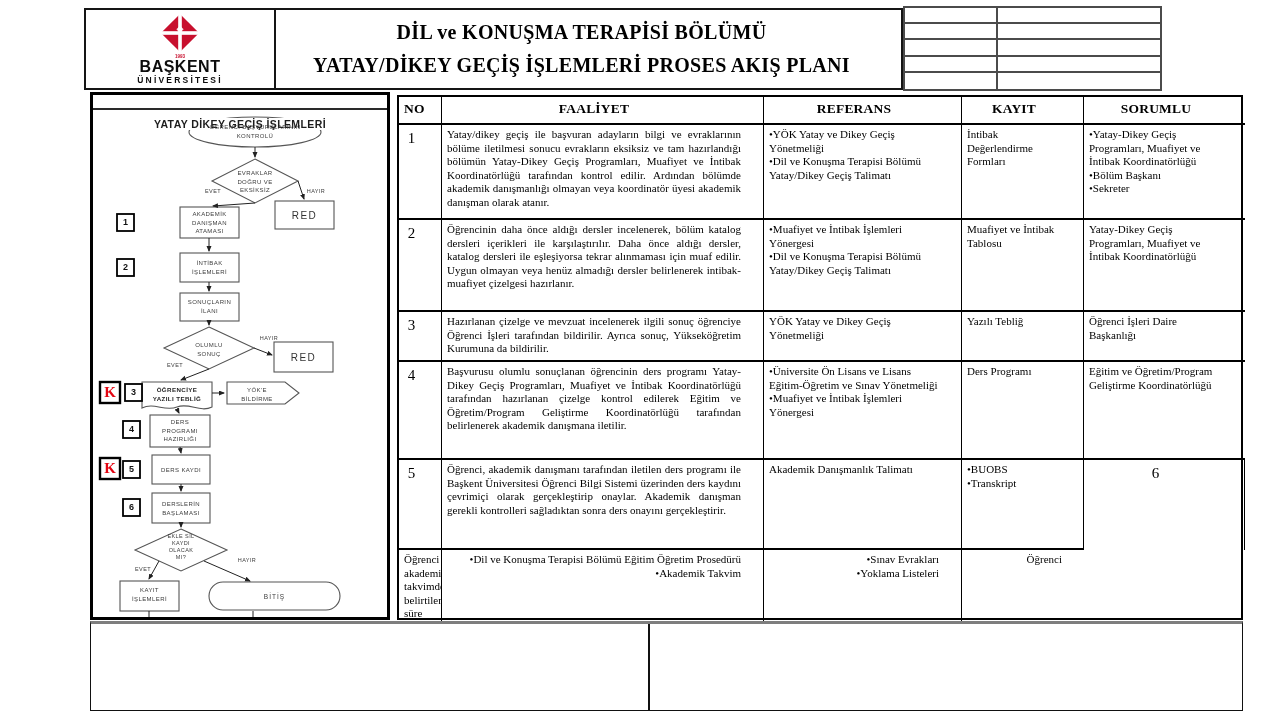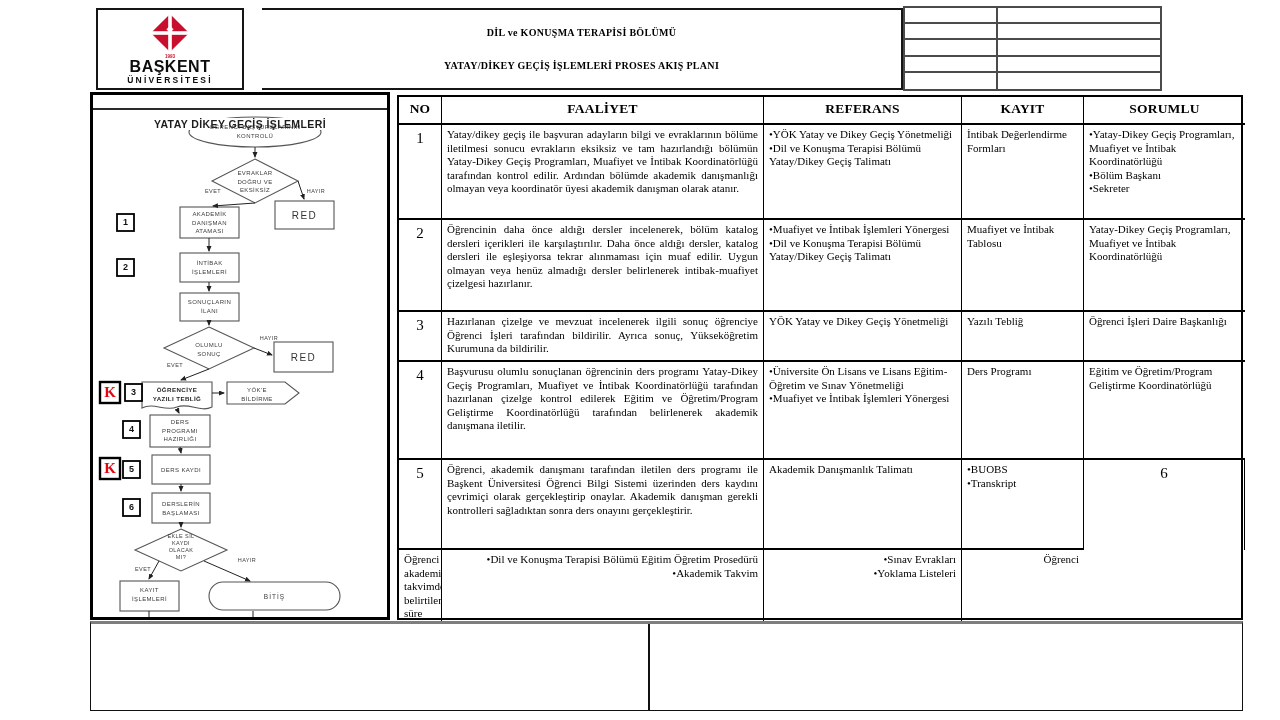--- a/index.html
+++ b/index.html
@@ -1,33 +1,33 @@
 <!DOCTYPE html>
 <html><head>
 <meta charset="utf-8">
 <style>
   * { margin:0; padding:0; box-sizing:border-box; }
   html,body { width:1280px; height:720px; background:#fff; overflow:hidden;
               font-family:"Liberation Serif", serif; color:#000; }
   .page { position:relative; width:1280px; height:720px; background:#fff; }
 
   
-  .logo-box { position:absolute; left:96px; top:8px; width:148px; height:82px;
+  .logo-box { position:absolute; left:84px; top:8px; width:192px; height:82px;
               border:2.5px solid #151515; display:flex; flex-direction:column;
               align-items:center; justify-content:center; }
   .logo-year { font-family:"Liberation Sans",sans-serif; font-size:4.5px; color:#c8102e;
                font-weight:bold; margin-top:1px; }
   .logo-name { font-family:"Liberation Sans",sans-serif; font-weight:bold; font-size:16px;
                letter-spacing:.5px; color:#0d0d0d; line-height:1.05; }
   .logo-sub  { font-family:"Liberation Sans",sans-serif; font-weight:bold; font-size:8.5px;
                letter-spacing:2.2px; color:#0d0d0d; }
   .title-box { position:absolute; left:262px; top:8px; width:641px; height:82px;
                border:2.5px solid #151515; border-left:none; display:flex; flex-direction:column;
                justify-content:space-around; align-items:center; padding:6px 0; }
-  .title-line { font-weight:bold; font-size:10px; letter-spacing:.3px; }
+  .title-line { font-weight:bold; font-size:20px; letter-spacing:.3px; }
   .mini-grid { position:absolute; left:903px; top:6px; width:259px; height:85px;
                border:2px solid #4b4b4b; display:grid; grid-template-columns:93px 1fr;
                grid-template-rows:repeat(5,1fr); }
   .mini-cell { border-right:2px solid #4b4b4b; border-bottom:2px solid #4b4b4b; }
   .mini-cell:nth-child(2n) { border-right:none; }
   .mini-cell:nth-child(9), .mini-cell:nth-child(10) { border-bottom:none; }
 
   
   .fc-panel { position:absolute; left:90px; top:92px; width:300px; height:528px;
               border:3px solid #000; background:#fff; }
@@ -45,21 +45,21 @@
              font-family:"Liberation Serif",serif; letter-spacing:0; }
   .redlbl { font-size:10px; letter-spacing:1.5px; color:#333; }
   .doclbl { font-weight:bold; color:#262626; font-size:6.2px; }
 
   
   .main-table { position:absolute; left:397px; top:95px; width:846px; height:525px;
                 border:2.2px solid #000; display:grid;
                 grid-template-columns:43px 322px 198px 122px 161px;
                 grid-template-rows:28px 95px 92px 50px 98px 90px 72px; }
   .cell { border-right:1.4px solid #000; border-bottom:2px solid #000;
-          padding:3px 5px 2px 5px; font-size:11px; line-height:1.23; overflow:hidden; }
+          padding:3px 22px 2px 5px; font-size:11px; line-height:1.23; overflow:hidden; }
   .cell.last-col { border-right:none; }
   .cell.last-row { border-bottom:none;text-align:right; }
   .cell.th { font-weight:bold; font-size:13.5px; text-align:center; padding-top:4px;
              letter-spacing:.2px; border-bottom:2.2px solid #000; }
   .cell.no { text-align:center; font-size:15px; padding-top:4px; }
   .cell.just { text-align:justify; }
 
   
   .bottom-box { position:absolute; left:90px; top:621px; width:1153px; height:90px;
                 border:1.6px solid #111; border-top:3px solid #7e7e7e; }

